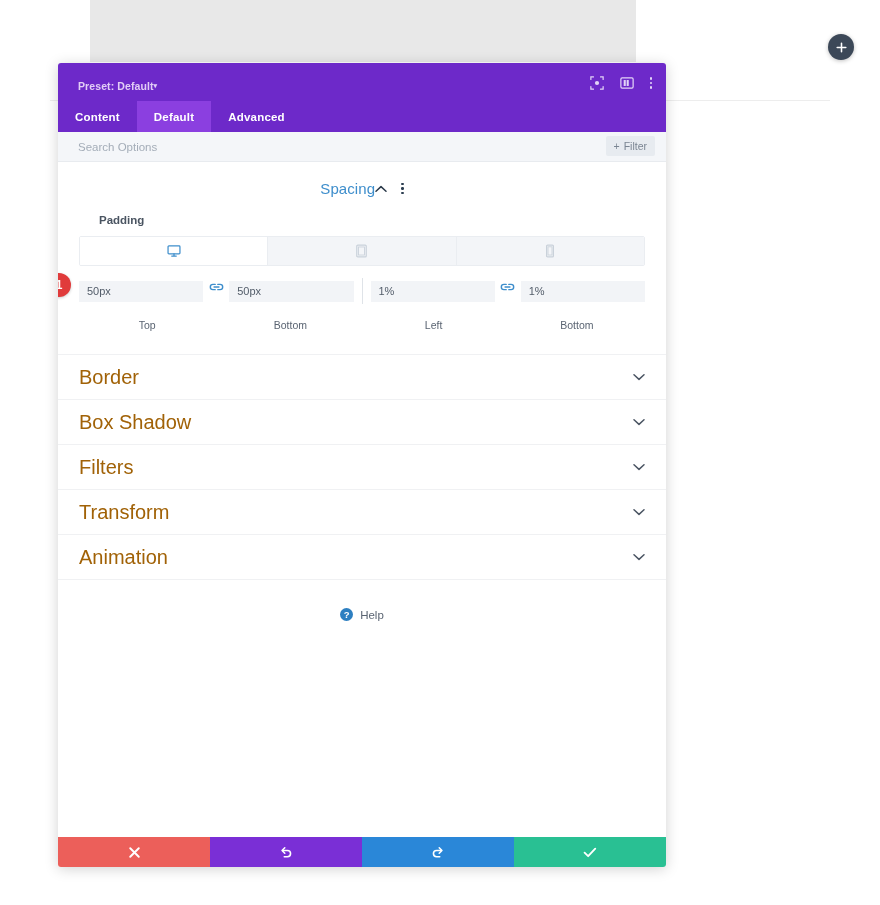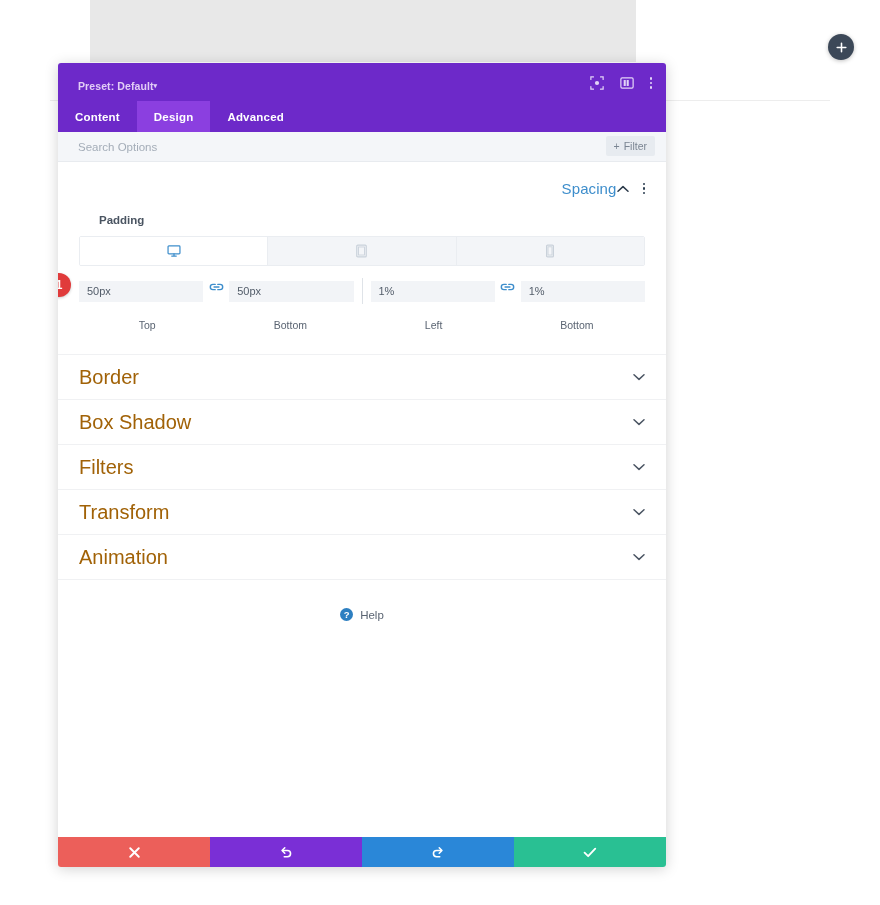--- a/index.html
+++ b/index.html
@@ -75,21 +75,21 @@
     position: absolute; right: 11px; top: 4px;
     background: #e7ebf0; color: #7a8592; font-size: 10.5px;
     padding: 4px 8px; border-radius: 2px; display: flex; align-items: center; gap: 4px;
   }
 
   
   .m-body { flex: 1; background: #ffffff; overflow: hidden; position: relative; }
 
   
   .sp-group { padding: 18px 21px 0 21px; position: relative; }
-  .sp-head { display: flex; align-items: center; justify-content: flex-end; }
+  .sp-head { display: flex; align-items: center; justify-content: center; }
   .sp-title { color: #3e8ecc; font-size: 15px; letter-spacing: .1px; }
   .sp-head-ico { display: flex; align-items: center; gap: 14px; color: #2c3e50; }
   .chev-up { font-size: 11px; color: #2b3a4a; }
 
   .pad-label { color: #4a5461; font-size: 11.5px; font-weight: bold; margin-top: 17px; padding-left: 20px; }
 
   .dev-tabs { display: flex; margin-top: 10px; border: 1px solid #eaedf1; border-radius:2px; overflow:hidden;}
   .dev-tab {
     flex: 1; height: 28px; display: flex; align-items: center; justify-content: center;
     background: #f3f5f8; border-right: 1px solid #eaedf1;
@@ -186,21 +186,21 @@
       <span class="hi kebab">
           <i></i>
           <i></i>
           <i></i>
         </span>
     </div>
   </div>
 
   <div class="m-tabs">
     <div class="m-tab">Content</div>
-    <div class="m-tab active">Design</div>
+    <div class="m-tab active">Default</div>
     <div class="m-tab">Advanced</div>
   </div>
 
   <div class="m-search">
     <span class="ph">Search Options</span>
     <div class="filter-btn">
       <span>+</span>
       <span>Filter</span>
     </div>
   </div>

